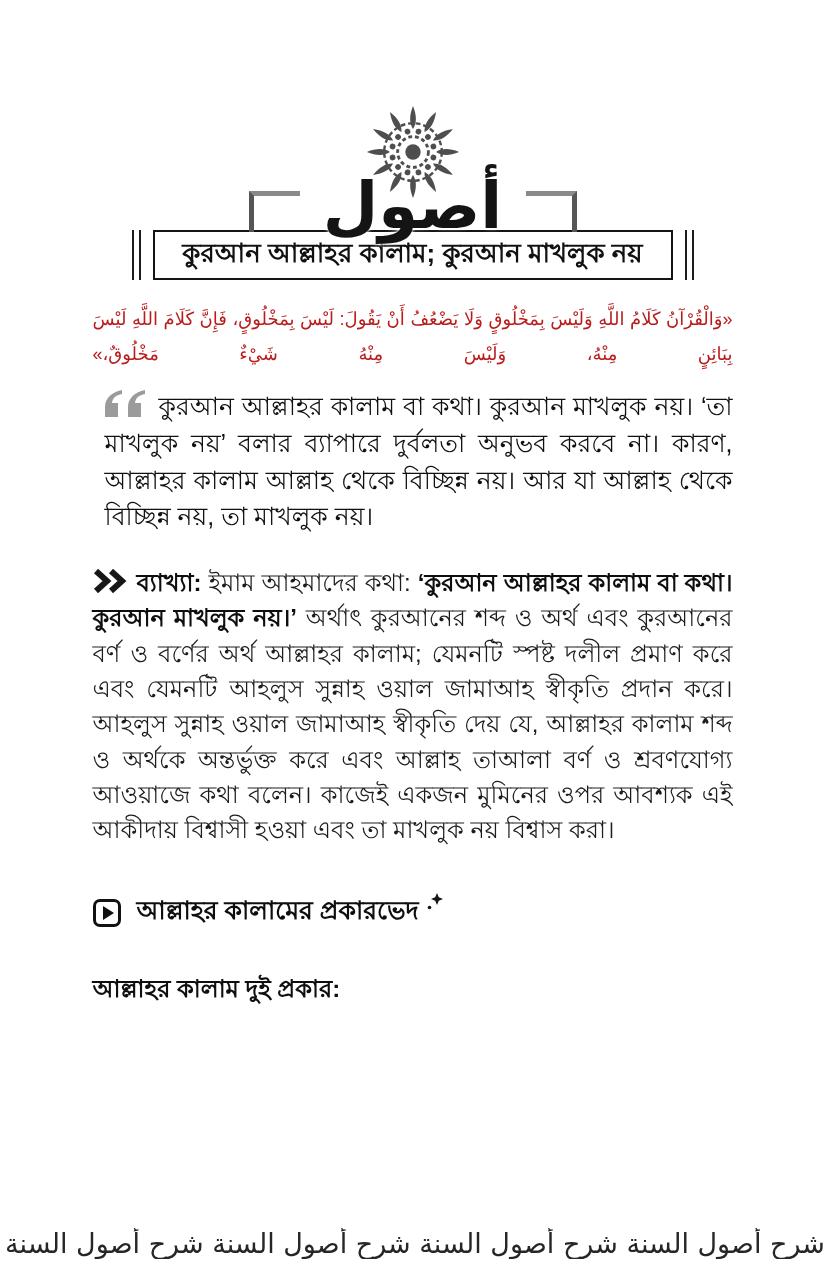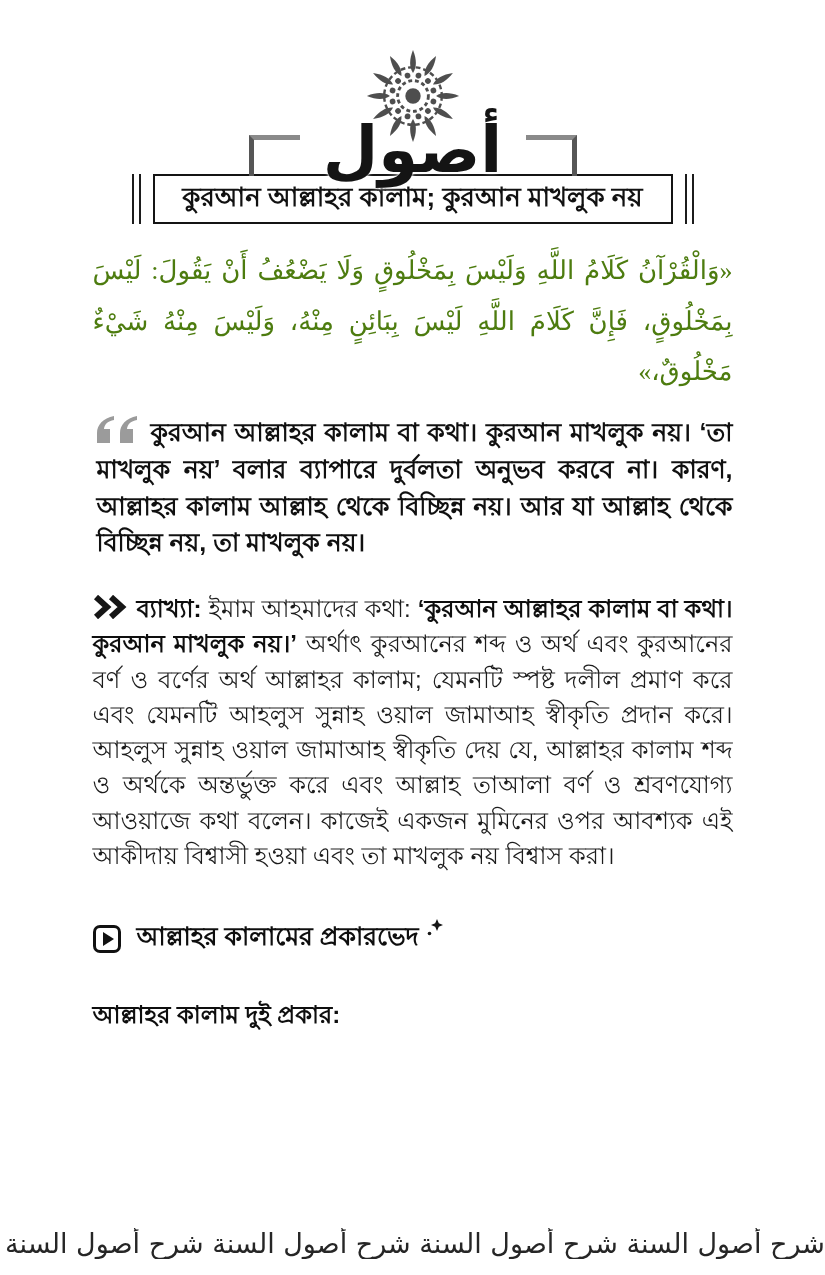--- a/index.html
+++ b/index.html
@@ -8,21 +8,21 @@
     width:825px;height:1275px;
     background:#ffffff;
     font-family:"Liberation Sans",sans-serif;
     color:#1a1a1a;
     overflow:hidden;
     margin:0 auto;
   }
   .content{width:640px;margin:0 auto;}
 
   
-  .logo-block{padding-top:48px;}
+  .logo-block{padding-top:104px;}
   .logo-art{position:relative;width:300px;height:126px;margin:0 auto;}
   .mandala{position:absolute;top:0;left:50%;transform:translateX(-50%);z-index:1;}
   .logo-word{
     position:absolute;bottom:-8px;left:50%;transform:translateX(-50%);
     z-index:2;font-family:"DejaVu Sans",sans-serif;
     font-size:64px;font-weight:bold;color:#141414;line-height:1;
     white-space:nowrap;text-shadow:0 0 2px #fff,0 0 4px #fff;
   }
   .bracket{position:absolute;bottom:-2px;width:46px;height:36px;z-index:0;}
   .bracket-l{left:-14px;border-top:5px solid #8a8a8a;border-left:5px solid #565656;}
@@ -37,29 +37,29 @@
   .title-box{
     flex:1;border:2px solid #141414;
     display:flex;align-items:center;justify-content:center;
     font-size:26px;font-weight:bold;color:#111;
   }
 
   
   .arabic{
     margin:22px 0 0 0;
     direction:rtl;
-    font-family:Liberation Serif, serif;
-    font-size:26px;line-height:1.95;color:#4d7c0f;
+    font-family:Liberation Sans, sans-serif;
+    font-size:18px;line-height:1.95;color:#b91c1c;
     text-align:justify;text-align-last:justify;
   }
 
   
   .translation{
-    margin:16px 0 0 4px;
-    font-size:25px;font-weight:bold;line-height:1.47;color:#101010;
+    margin:16px 0 0 12px;
+    font-size:25px;font-weight:normal;line-height:1.47;color:#101010;
     text-align:justify;
   }
   .q-icon{vertical-align:-2px;margin-right:12px;}
 
   
   .para{
     margin:30px 0 0 0;
     font-size:24px;line-height:1.47;color:#1c1c1c;
     text-align:justify;
   }

